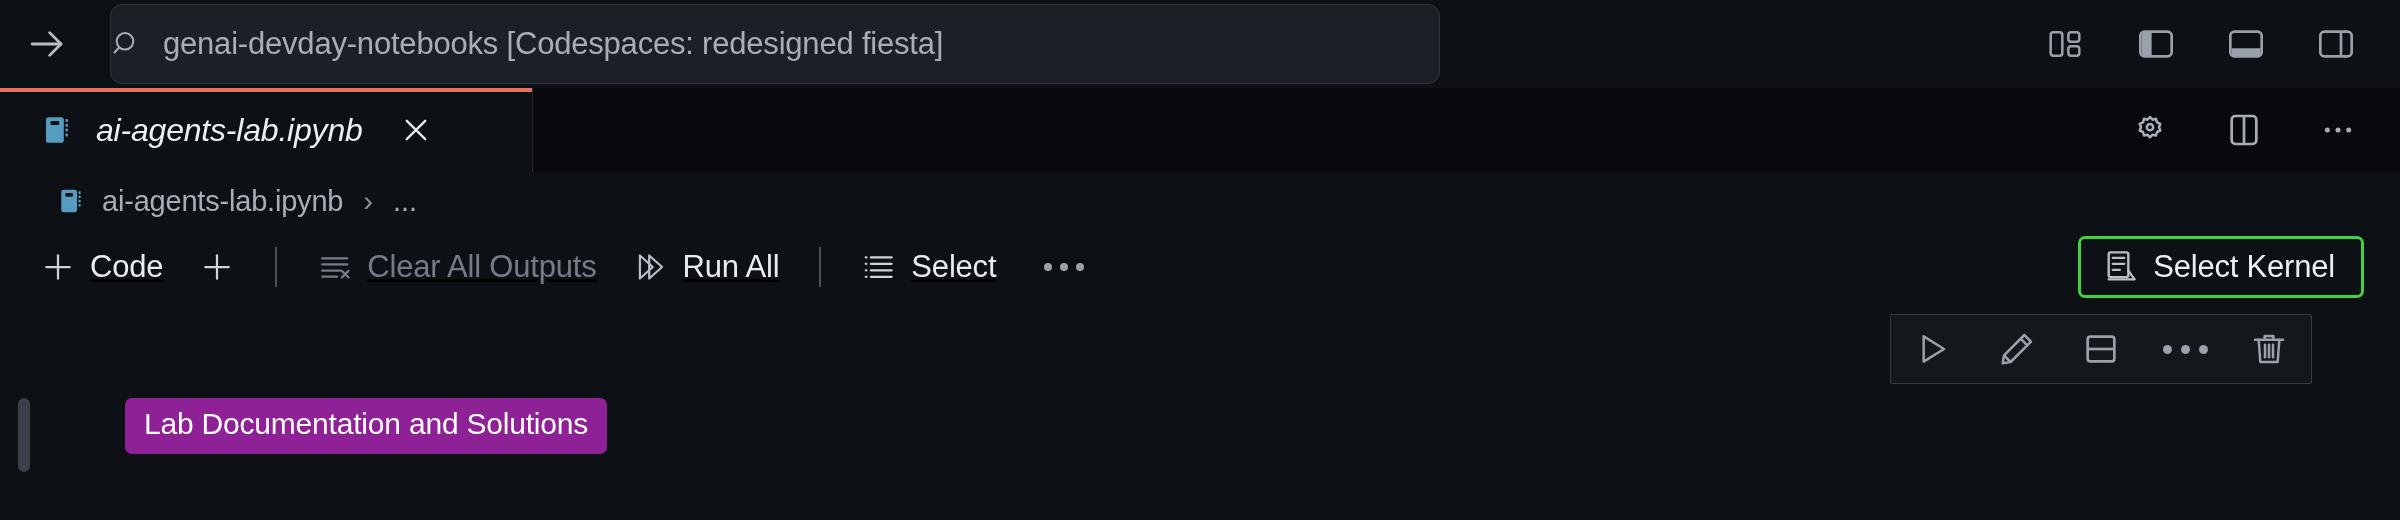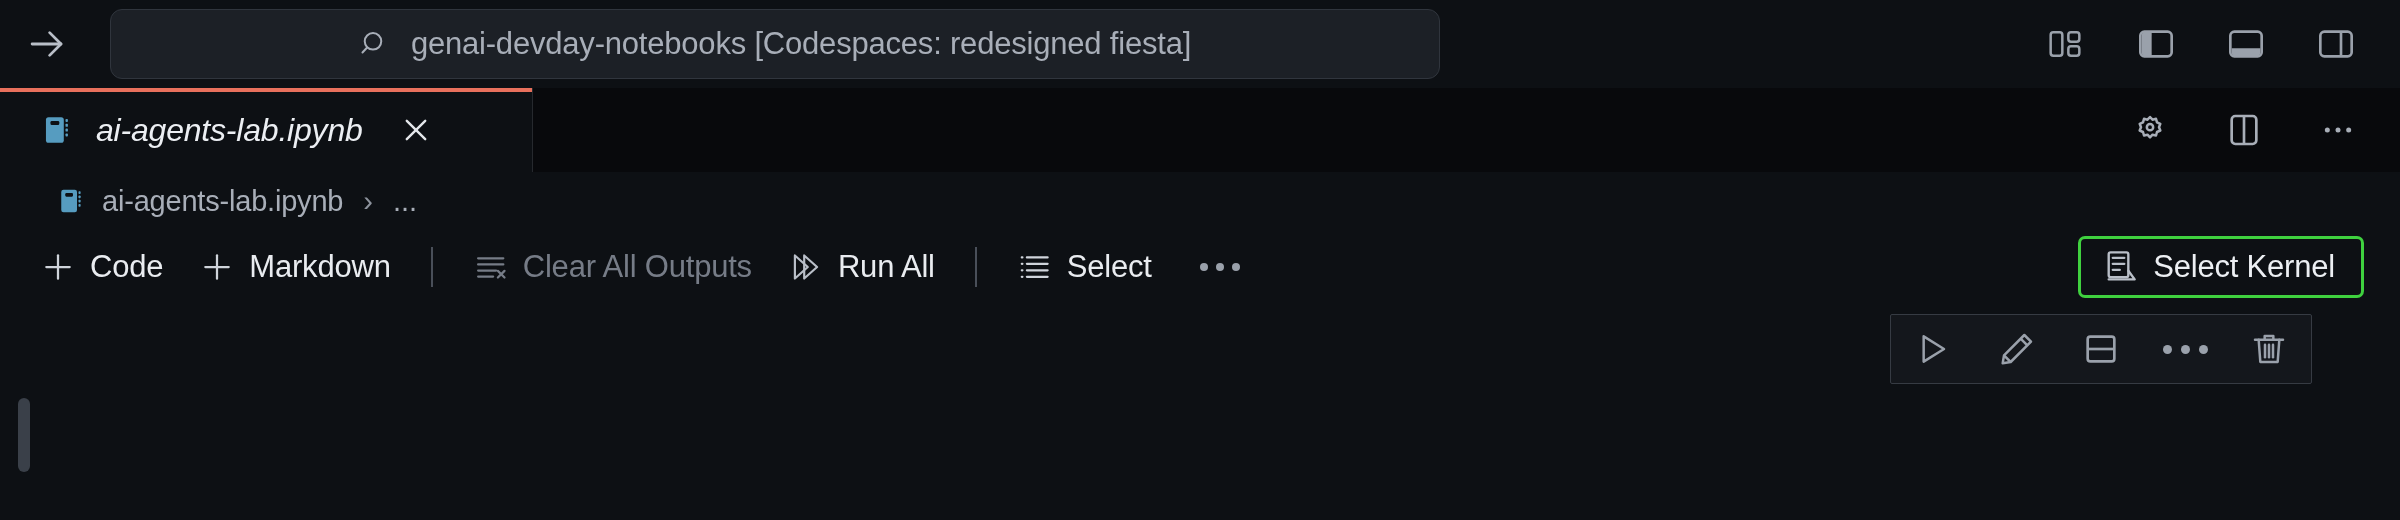--- a/index.html
+++ b/index.html
@@ -37,28 +37,27 @@
     height: 56px;
     display: flex;
     align-items: center;
     justify-content: center;
     flex: 0 0 auto;
     cursor: pointer;
   }
 
   .command-center {
     width: 1330px;
-    height: 70px;
+    height: 80px;
     margin-left: 32px;
     background: #1c2026;
     border: 1.5px solid #30353d;
     border-radius: 12px;
     display: flex;
     align-items: center;
-    justify-content: center;
     gap: 20px;
     cursor: pointer;
     flex: 0 0 auto;
   }
   .cc-text {
     font-size: 31px;
     color: #a8aeb8;
     letter-spacing: -0.2px;
     white-space: nowrap;
   }
@@ -184,20 +183,21 @@
   }
 
   .tb-item {
     display: flex;
     align-items: flex-start;
     gap: 14px;
     padding: 6px 18px;
     border-radius: 6px;
     cursor: pointer;
     white-space: nowrap;
+    text-decoration: underline;
   }
   .tb-item-label {
     font-size: 31px;
     color: #e9ecf0;
     letter-spacing: -0.2px;
   }
   .tb-item.disabled .tb-item-label { color: #767c87; }
 
   .tb-divider {
     width: 2px;
@@ -440,21 +440,20 @@
         <line x1="4.2" y1="12" x2="19.8" y2="12"></line>
       </svg>
       <span class="tb-item-label">Code</span>
     </div>
 
     <div class="tb-item">
       <svg width="36" height="36" viewBox="0 0 24 24" stroke="#cfd4db" stroke-width="1.5" stroke-linecap="round">
         <line x1="12" y1="4.2" x2="12" y2="19.8"></line>
         <line x1="4.2" y1="12" x2="19.8" y2="12"></line>
       </svg>
-      <span class="tb-item-label">Markdown</span>
     </div>
 
     <div class="tb-divider"></div>
 
     <div class="tb-item disabled">
       <svg width="36" height="36" viewBox="0 0 24 24" stroke="#767c87" stroke-width="1.5" stroke-linecap="round">
         <line x1="3.4" y1="6.2" x2="20.2" y2="6.2"></line>
         <line x1="3.4" y1="10.3" x2="20.2" y2="10.3"></line>
         <line x1="3.4" y1="14.4" x2="15.4" y2="14.4"></line>
         <line x1="3.4" y1="18.4" x2="13.4" y2="18.4"></line>
@@ -550,17 +549,18 @@
           <line x1="9.6" y1="9.4" x2="9.6" y2="17"></line>
           <line x1="12" y1="9.4" x2="12" y2="17"></line>
           <line x1="14.4" y1="9.4" x2="14.4" y2="17"></line>
         </svg>
       </div>
 
     </div>
 
     <div class="cell-row">
       <div class="cell-focus-bar"></div>
+      <span class="md-badge">Lab Documentation and Solutions</span>
     </div>
 
   </div>
 
 </div>
 
 </body></html>

